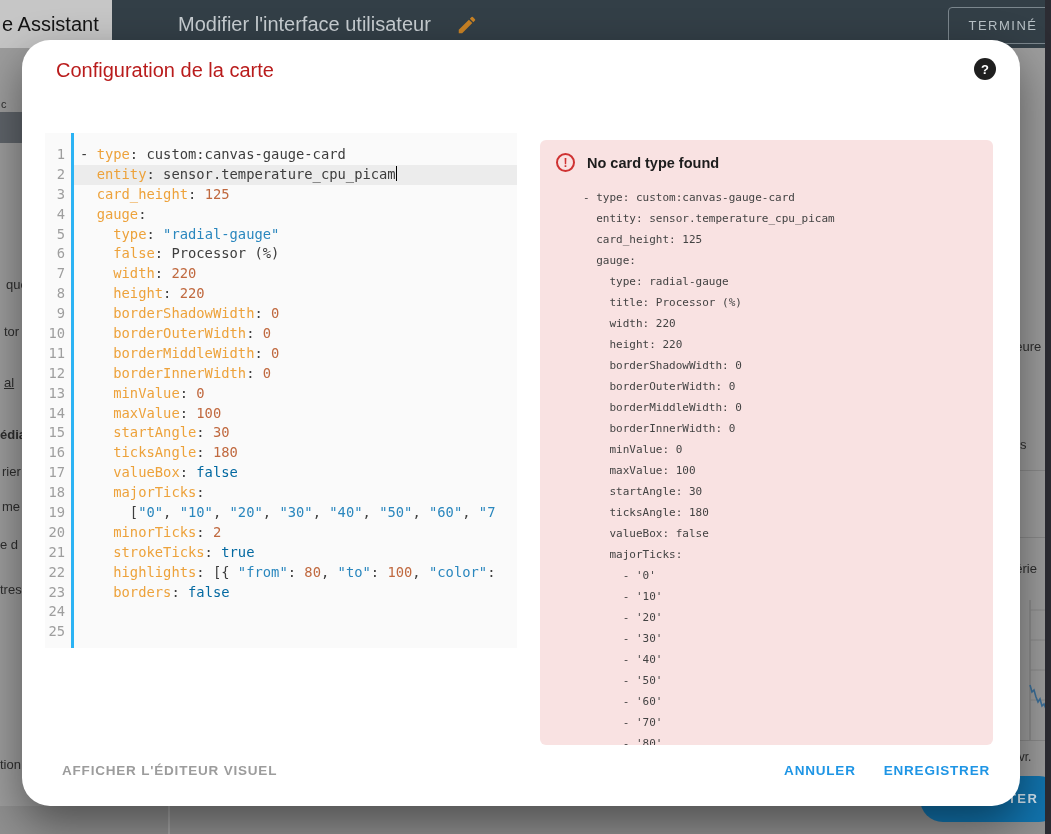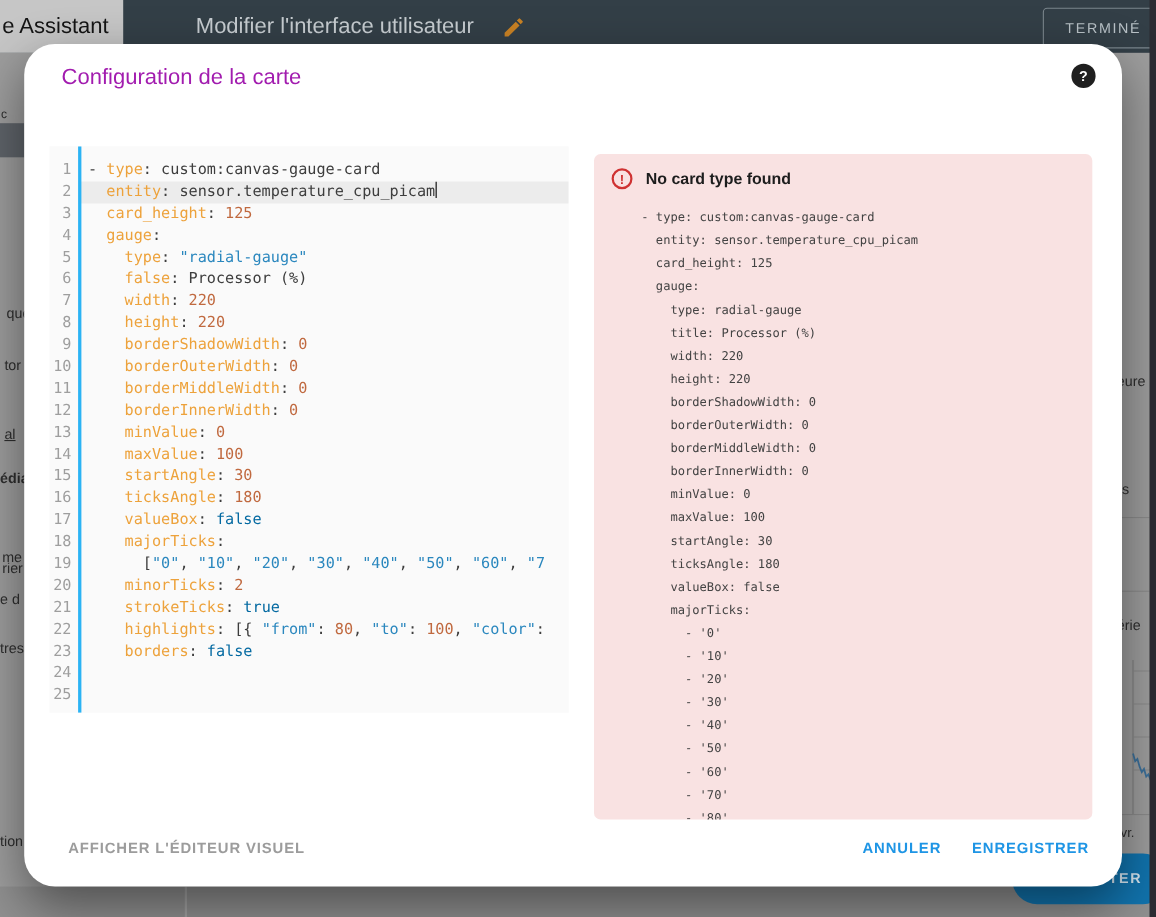--- a/index.html
+++ b/index.html
@@ -35,21 +35,21 @@
   }
   .bg-fab-label { position:absolute; left:77px; top:15px; font-size:13px; font-weight:bold; letter-spacing:1.5px; }
   .bg-right-strip { position:absolute; left:1045px; top:0; width:6px; height:834px; background:#2c2c33; }
 
   
   .dialog {
     position:absolute; left:22px; top:40px; width:998px; height:766px;
     background:#ffffff; border-radius:28px;
     box-shadow:0 18px 46px rgba(0,0,0,0.45);
   }
-  .dlg-title { position:absolute; left:34px; top:19px; font-size:20px; color:#a21caf; }
+  .dlg-title { position:absolute; left:34px; top:19px; font-size:20px; color:#b91c1c; }
   .dlg-help {
     position:absolute; left:952px; top:18px; width:22px; height:22px; border-radius:50%;
     background:#1f1f1f; color:#fff; font-size:13px; font-weight:bold;
     display:flex; align-items:center; justify-content:center; border:none;
   }
 
   
   .editor {
     position:absolute; left:23px; top:93px; width:472px; height:515px;
     background:#fafafa; overflow:hidden; padding-top:12px;
@@ -113,23 +113,23 @@
         </svg>
     </span>
     <button class="bg-done-btn">TERMINÉ</button>
   </div>
 
   <div class="bg-dark-block"></div>
   <div id="left-frags">
       <span class="bg-frag" style="left: 1px; top: 98px; font-size: 11px;">c</span>
       <span class="bg-frag" style="left: 6px; top: 277px;">que</span>
       <span class="bg-frag" style="left: 4px; top: 324px;">tor</span>
-      <span class="bg-frag" style="left: 4px; top: 387px; text-decoration: underline;">al</span>
+      <span class="bg-frag" style="left: 4px; top: 375px; text-decoration: underline;">al</span>
       <span class="bg-frag" style="left: 0px; top: 427px; font-weight: bold;">édia</span>
-      <span class="bg-frag" style="left: 2px; top: 464px; margin-top: 45px;">rier</span>
+      <span class="bg-frag" style="left: 2px; top: 464px;">rier</span>
       <span class="bg-frag" style="left: 2px; top: 499px;">me</span>
       <span class="bg-frag" style="left: 0px; top: 537px;">e d</span>
       <span class="bg-frag" style="left: 0px; top: 582px;">tres</span>
       <span class="bg-frag" style="left: 0px; top: 757px;">tion</span>
     </div>
   <div id="right-frags">
       <span class="bg-frag" style="left: 1008px; top: 339px;">heure</span>
       <span class="bg-frag" style="left: 1020px; top: 437px;">s</span>
       <span class="bg-frag" style="left: 1008px; top: 561px;">ttérie</span>
     </div>

